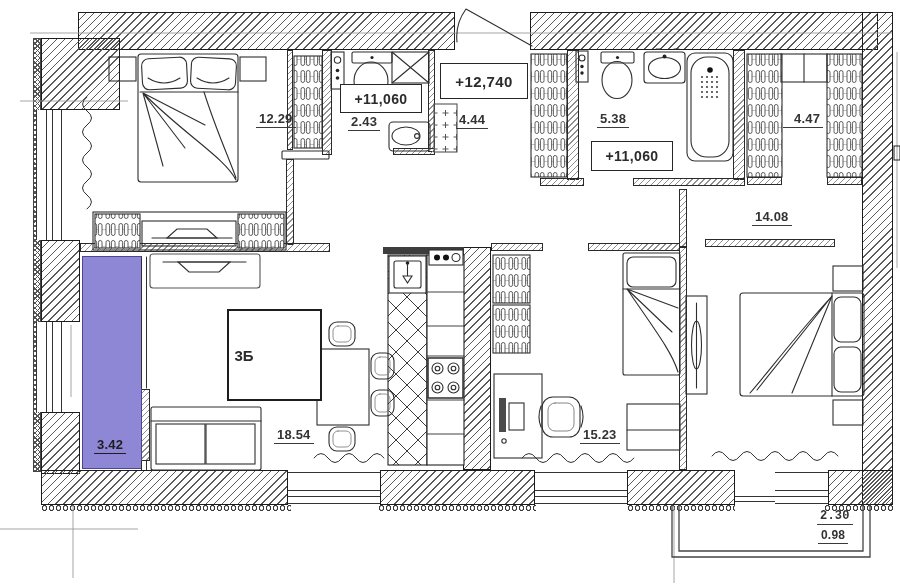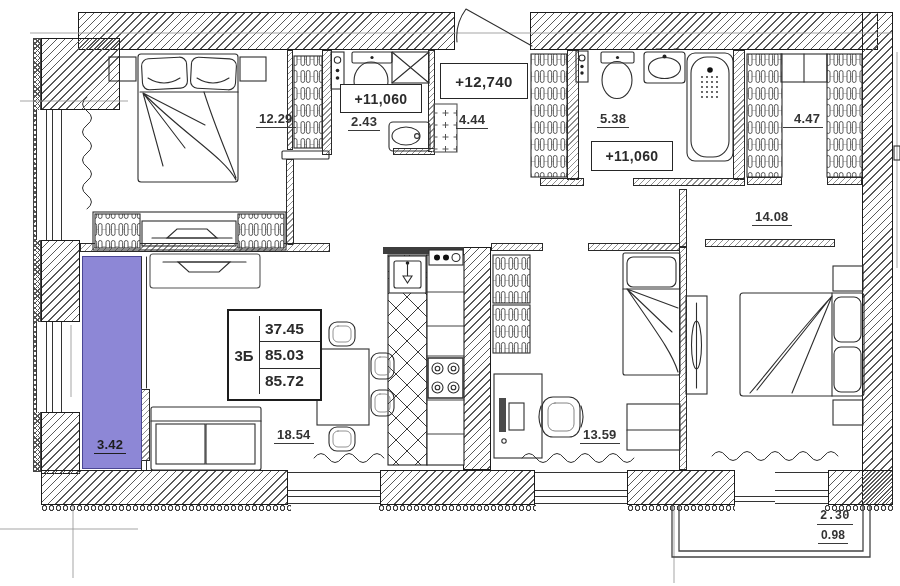--- a/index.html
+++ b/index.html
@@ -348,31 +348,26 @@
     </g>
   </svg>
 
   <div class="lbl" style="left:256px;top:112px;">12.29</div>
   <div class="lbl" style="left:348px;top:115px;">2.43</div>
   <div class="lbl" style="left:456px;top:113px;">4.44</div>
   <div class="lbl" style="left:597px;top:112px;">5.38</div>
   <div class="lbl" style="left:783px;top:112px;padding-left:11px;">4.47</div>
   <div class="lbl" style="left:752px;top:210px;">14.08</div>
   <div class="lbl" style="left:274px;top:428px;">18.54</div>
-  <div class="lbl" style="left:580px;top:428px;">13.59</div>
+  <div class="lbl" style="left:580px;top:428px;">15.23</div>
   <div class="lbl" style="left:94px;top:438px;color:#1e1e1e;border-color:#1e1e1e;">3.42</div>
   <div class="lbl dim" style="left:817px;top:510px;font-family:Liberation Mono, monospace;">2.30</div>
   <div class="lbl dim" style="left:818px;top:529px;">0.98</div>
 
   <div class="elev" style="left:340px;top:84px;width:80px;height:27px;">+11,060</div>
   <div class="elev" style="left:440px;top:63px;width:86px;height:34px;font-size:15px;">+12,740</div>
   <div class="elev" style="left:591px;top:141px;width:80px;height:28px;">+11,060</div>
 
   <div id="infobox" style="left:227px;top:309px;width:91px;height:88px;">
     <div class="type">3Б</div>
-    <div class="vals">
-      <div>37.45</div>
-      <div>85.03</div>
-      <div>85.72</div>
-    </div>
   </div>
 
 </div>
 
 </body></html>

